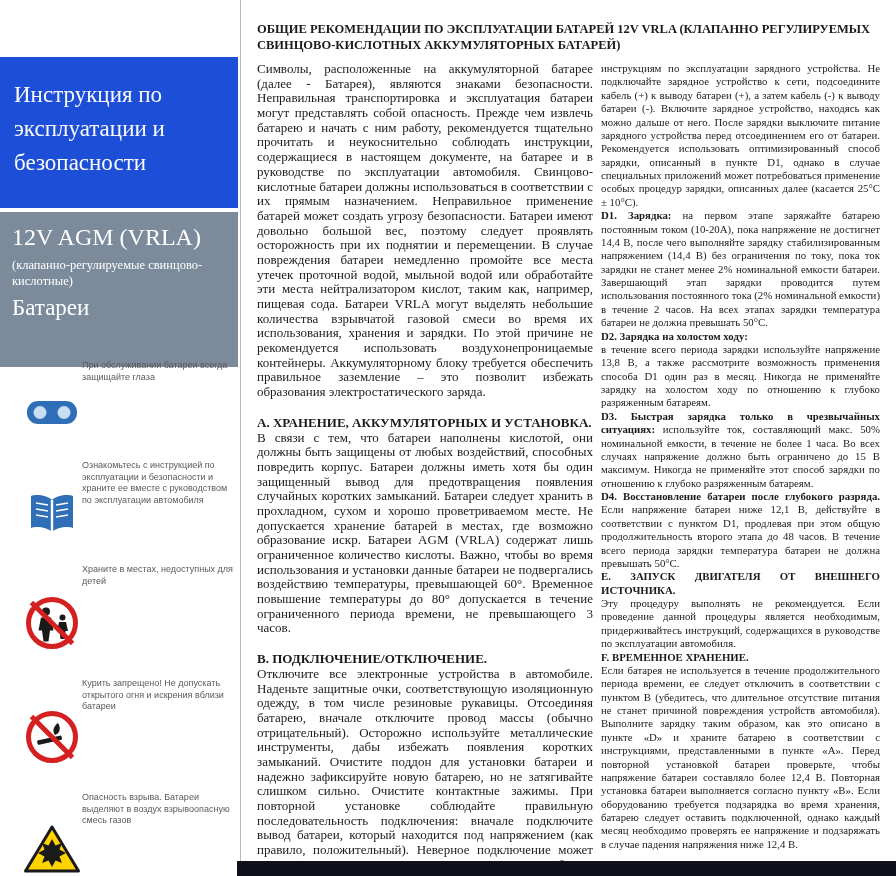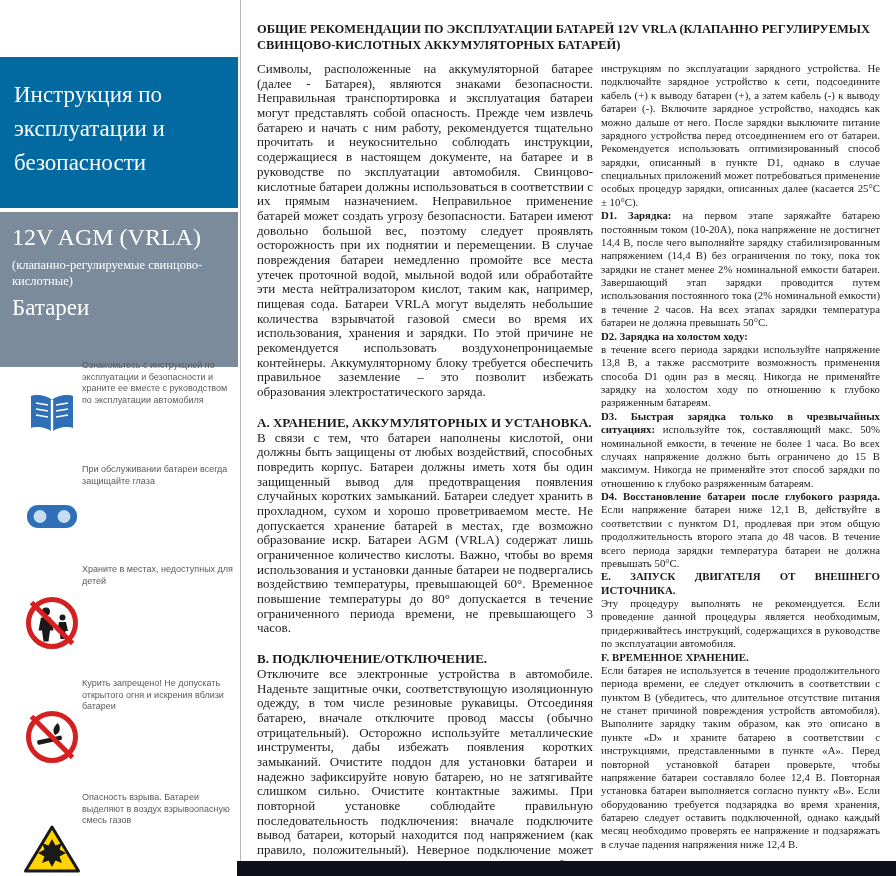--- a/index.html
+++ b/index.html
@@ -7,21 +7,21 @@
     width:896px; height:876px; position:relative; overflow:hidden;
     background:#ffffff; font-family:"Liberation Serif", serif; color:#1b1b1b;
   }
 
   
   .sidebar { position:absolute; left:0; top:0; width:240px; height:876px; overflow:hidden; background:#fff; }
   .v-divider { position:absolute; left:240px; top:0; width:1px; height:876px; background:#b8b8b8; }
 
   .sidebar-title {
     position:absolute; top:57px; left:0; width:238px; height:151px;
-    background:#0369a1; box-sizing:border-box; padding:21px 14px 0 14px;
+    background:#1d4ed8; box-sizing:border-box; padding:21px 14px 0 14px;
     color:#fbfbfb; font-size:23px; line-height:34px; font-weight:400;
   }
   .battery-box {
     position:absolute; top:212px; left:0; width:238px; height:155px;
     background:#7b8b9c; box-sizing:border-box; padding:10px 12px; color:#ffffff;
   }
   .battery-box .l1 { font-size:24px; line-height:30px; margin-bottom:5px; }
   .battery-box .l2 { font-size:12.5px; line-height:16px; margin-bottom:7px; }
   .battery-box .l3 { font-size:23px; line-height:24px; }
 
@@ -68,38 +68,38 @@
   <div class="battery-box">
     <div class="l1">12V AGM (VRLA)</div>
     <div class="l2">(клапанно-регулируемые свинцово-кислотные)</div>
     <div class="l3">Батареи</div>
   </div>
 
   <div class="safety-list">
 
     <div class="safety-item">
       <div class="safety-icon">
+        <svg width="52" height="40" viewBox="0 0 52 40">
+          <rect x="1" y="9" width="50" height="23" rx="11" fill="#2e6fb7"></rect>
+          <circle cx="14" cy="20.5" r="6.5" fill="#c7ddf2"></circle>
+          <circle cx="38" cy="20.5" r="6.5" fill="#c7ddf2"></circle>
+        </svg>
+      </div>
+      <div class="safety-text">При обслуживании батареи всегда защищайте глаза</div>
+    </div>
+
+    <div class="safety-item">
+      <div class="safety-icon">
         <svg width="50" height="44" viewBox="0 0 50 44">
           <path d="M25 8 C20 3 9 2 4 4 V36 C9 34 20 35 25 40 C30 35 41 34 46 36 V4 C41 2 30 3 25 8 Z" fill="#2e6fb7"></path>
           <path d="M25 8 V40" stroke="#fff" stroke-width="2.4"></path>
           <path d="M9 11 L21 13 M9 17 L21 19 M9 23 L21 25 M29 13 L41 11 M29 19 L41 17 M29 25 L41 23" stroke="#ffffff" stroke-width="1.6" fill="none"></path>
         </svg>
       </div>
       <div class="safety-text">Ознакомьтесь с инструкцией по эксплуатации и безопасности и храните ее вместе с руководством по эксплуатации автомобиля</div>
-    </div>
-
-    <div class="safety-item">
-      <div class="safety-icon">
-        <svg width="52" height="40" viewBox="0 0 52 40">
-          <rect x="1" y="9" width="50" height="23" rx="11" fill="#2e6fb7"></rect>
-          <circle cx="14" cy="20.5" r="6.5" fill="#c7ddf2"></circle>
-          <circle cx="38" cy="20.5" r="6.5" fill="#c7ddf2"></circle>
-        </svg>
-      </div>
-      <div class="safety-text">При обслуживании батареи всегда защищайте глаза</div>
     </div>
 
     <div class="safety-item">
       <div class="safety-icon">
         <svg width="54" height="54" viewBox="0 0 54 54">
           <circle cx="27" cy="27" r="23.5" fill="#ffffff" stroke="#d42020" stroke-width="5"></circle>
           <circle cx="21" cy="15.5" r="4" fill="#1a1a1a"></circle>
           <path d="M16 21.5 h10 l2.5 13 h-3.5 l-1.5 11 h-5 l-1.5 -11 h-3.5 z" fill="#1a1a1a"></path>
           <circle cx="37.5" cy="21.5" r="3" fill="#1a1a1a"></circle>
           <path d="M34 26 h7 l2 9 h-2.5 l-1 8 h-4 l-1 -8 h-2.5 z" fill="#1a1a1a"></path>

